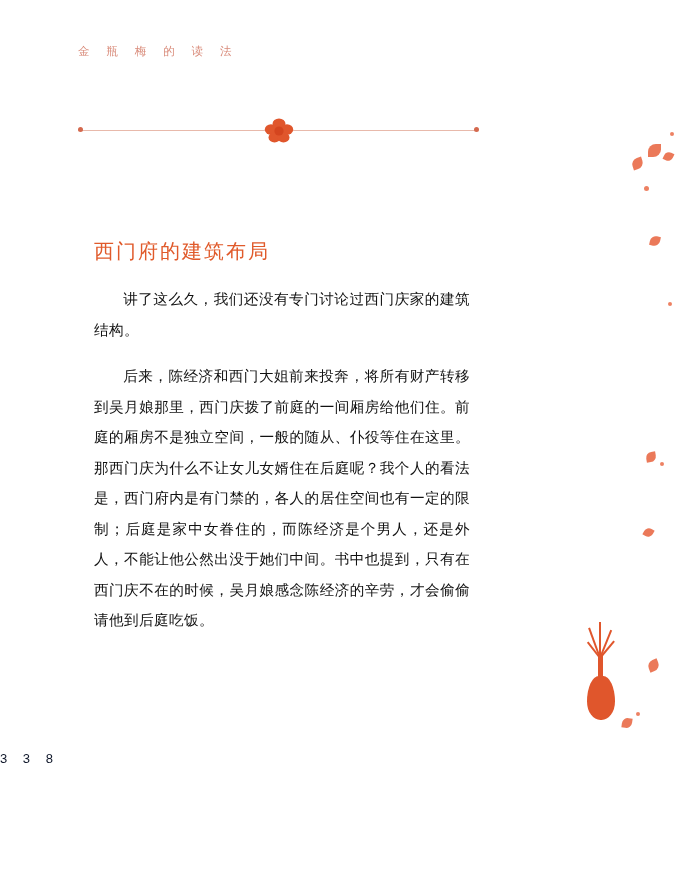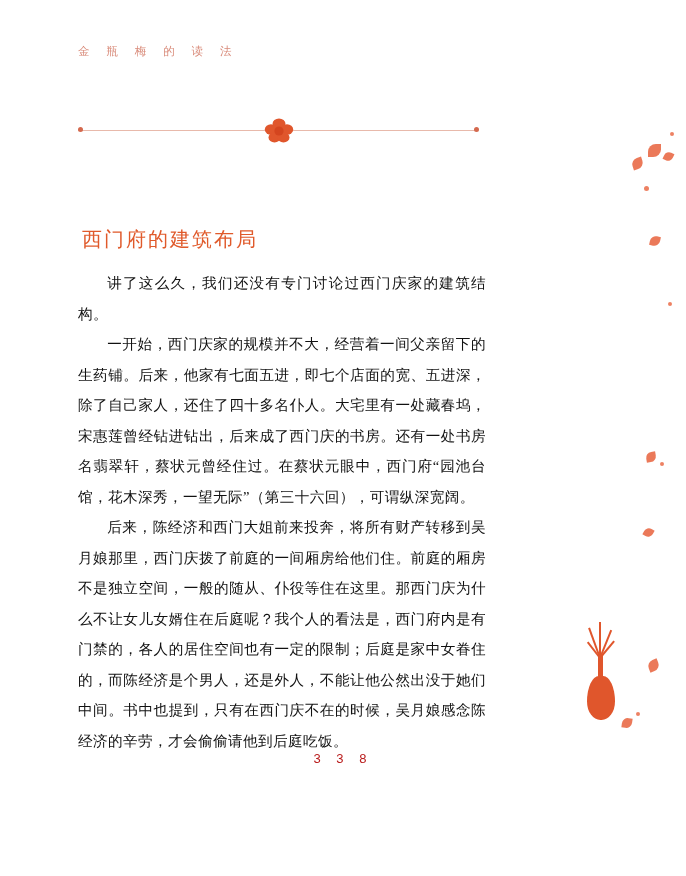--- a/index.html
+++ b/index.html
@@ -68,49 +68,49 @@
   
   .section-title {
     position: absolute;
     top: 222px;
     left: 78px;
     font-size: 20px;
     color: #e05a2b;
     letter-spacing: 2px;
     font-family: "Liberation Serif", "DejaVu Serif", serif;
     font-weight: normal;
-    margin: 4px;
+    margin: 16px;
   }
   
   .body-text {
     position: absolute;
     top: 268px;
     left: 78px;
     width: 408px;
     font-size: 14.6px;
     line-height: 30.5px;
     color: #111111;
     text-align: justify;
     text-justify: inter-ideograph;
   }
   .body-text p {
-    margin: 0;
+    margin: 16px;
     text-indent: 2em;
     letter-spacing: 0.4px;
   }
   
   .folio {
     position: absolute;
     bottom: 22px;
     left: 0;
     width: 686px;
-    text-align: center;
+    text-align: left;
     font-size: 13px;
     letter-spacing: 6px;
-    color: #b91c1c;
+    color: #0f172a;
     font-family: "Liberation Sans", sans-serif;
   }
   
   .deco {
     position: absolute;
     pointer-events: none;
   }
   .petal {
     position: absolute;
     background: #e8613c;
@@ -185,21 +185,20 @@
           <circle cx="15" cy="15" r="4.6" fill="#d4451f"></circle>
         </g>
       </svg>
     </div>
   </div>
 
   <h2 class="section-title">西门府的建筑布局</h2>
 
   <div class="body-text">
     <p>讲了这么久，我们还没有专门讨论过西门庆家的建筑结构。</p>
-    <p>一开始，西门庆家的规模并不大，经营着一间父亲留下的生药铺。后来，他家有七面五进，即七个店面的宽、五进深，除了自己家人，还住了四十多名仆人。大宅里有一处藏春坞，宋惠莲曾经钻进钻出，后来成了西门庆的书房。还有一处书房名翡翠轩，蔡状元曾经住过。在蔡状元眼中，西门府“园池台馆，花木深秀，一望无际”（第三十六回），可谓纵深宽阔。</p>
     <p>后来，陈经济和西门大姐前来投奔，将所有财产转移到吴月娘那里，西门庆拨了前庭的一间厢房给他们住。前庭的厢房不是独立空间，一般的随从、仆役等住在这里。那西门庆为什么不让女儿女婿住在后庭呢？我个人的看法是，西门府内是有门禁的，各人的居住空间也有一定的限制；后庭是家中女眷住的，而陈经济是个男人，还是外人，不能让他公然出没于她们中间。书中也提到，只有在西门庆不在的时候，吴月娘感念陈经济的辛劳，才会偷偷请他到后庭吃饭。</p>
 
   </div>
 
   <div class="deco" style="top:0;left:0;width:686px;height:876px;">
     <div class="petal" style="left:648px;top:144px;width:13px;height:13px;"></div>
     <div class="petal" style="left:664px;top:152px;width:9px;height:9px;transform:rotate(25deg);"></div>
     <div class="petal" style="left:632px;top:158px;width:11px;height:11px;transform:rotate(-18deg);"></div>
     <div class="dot-sm" style="left:670px;top:132px;width:4px;height:4px;"></div>
     <div class="dot-sm" style="left:644px;top:186px;width:5px;height:5px;"></div>

